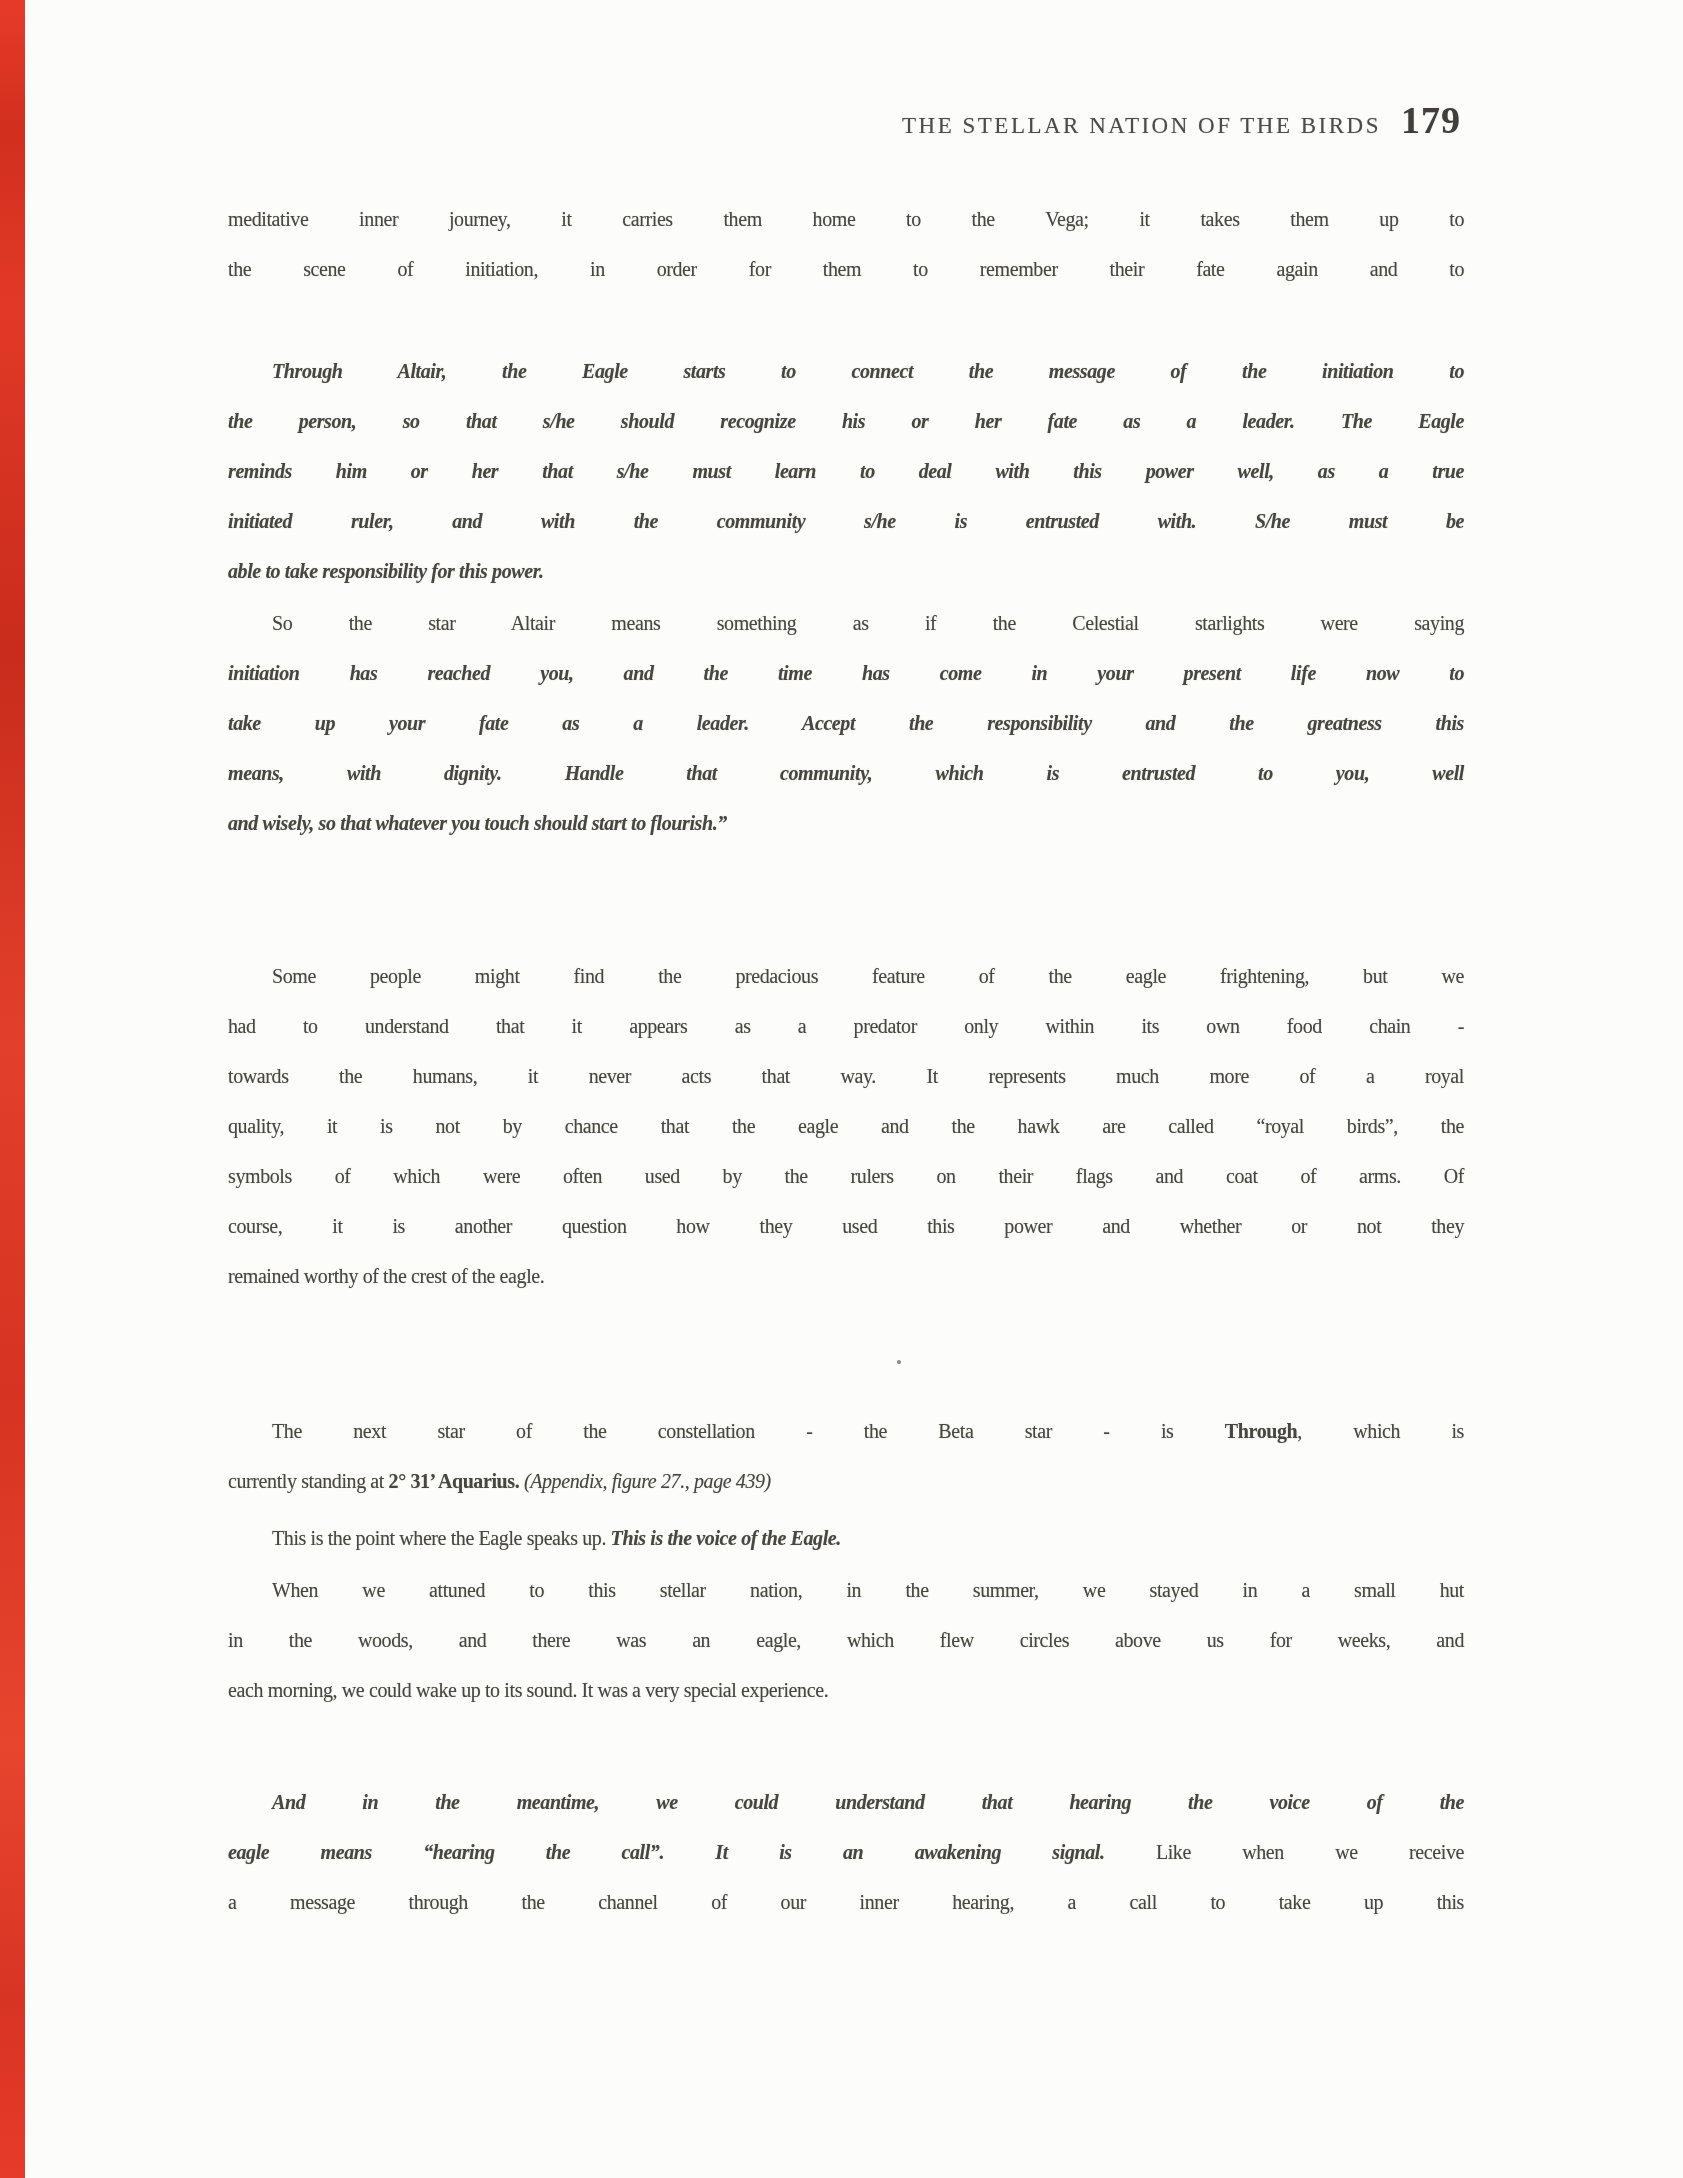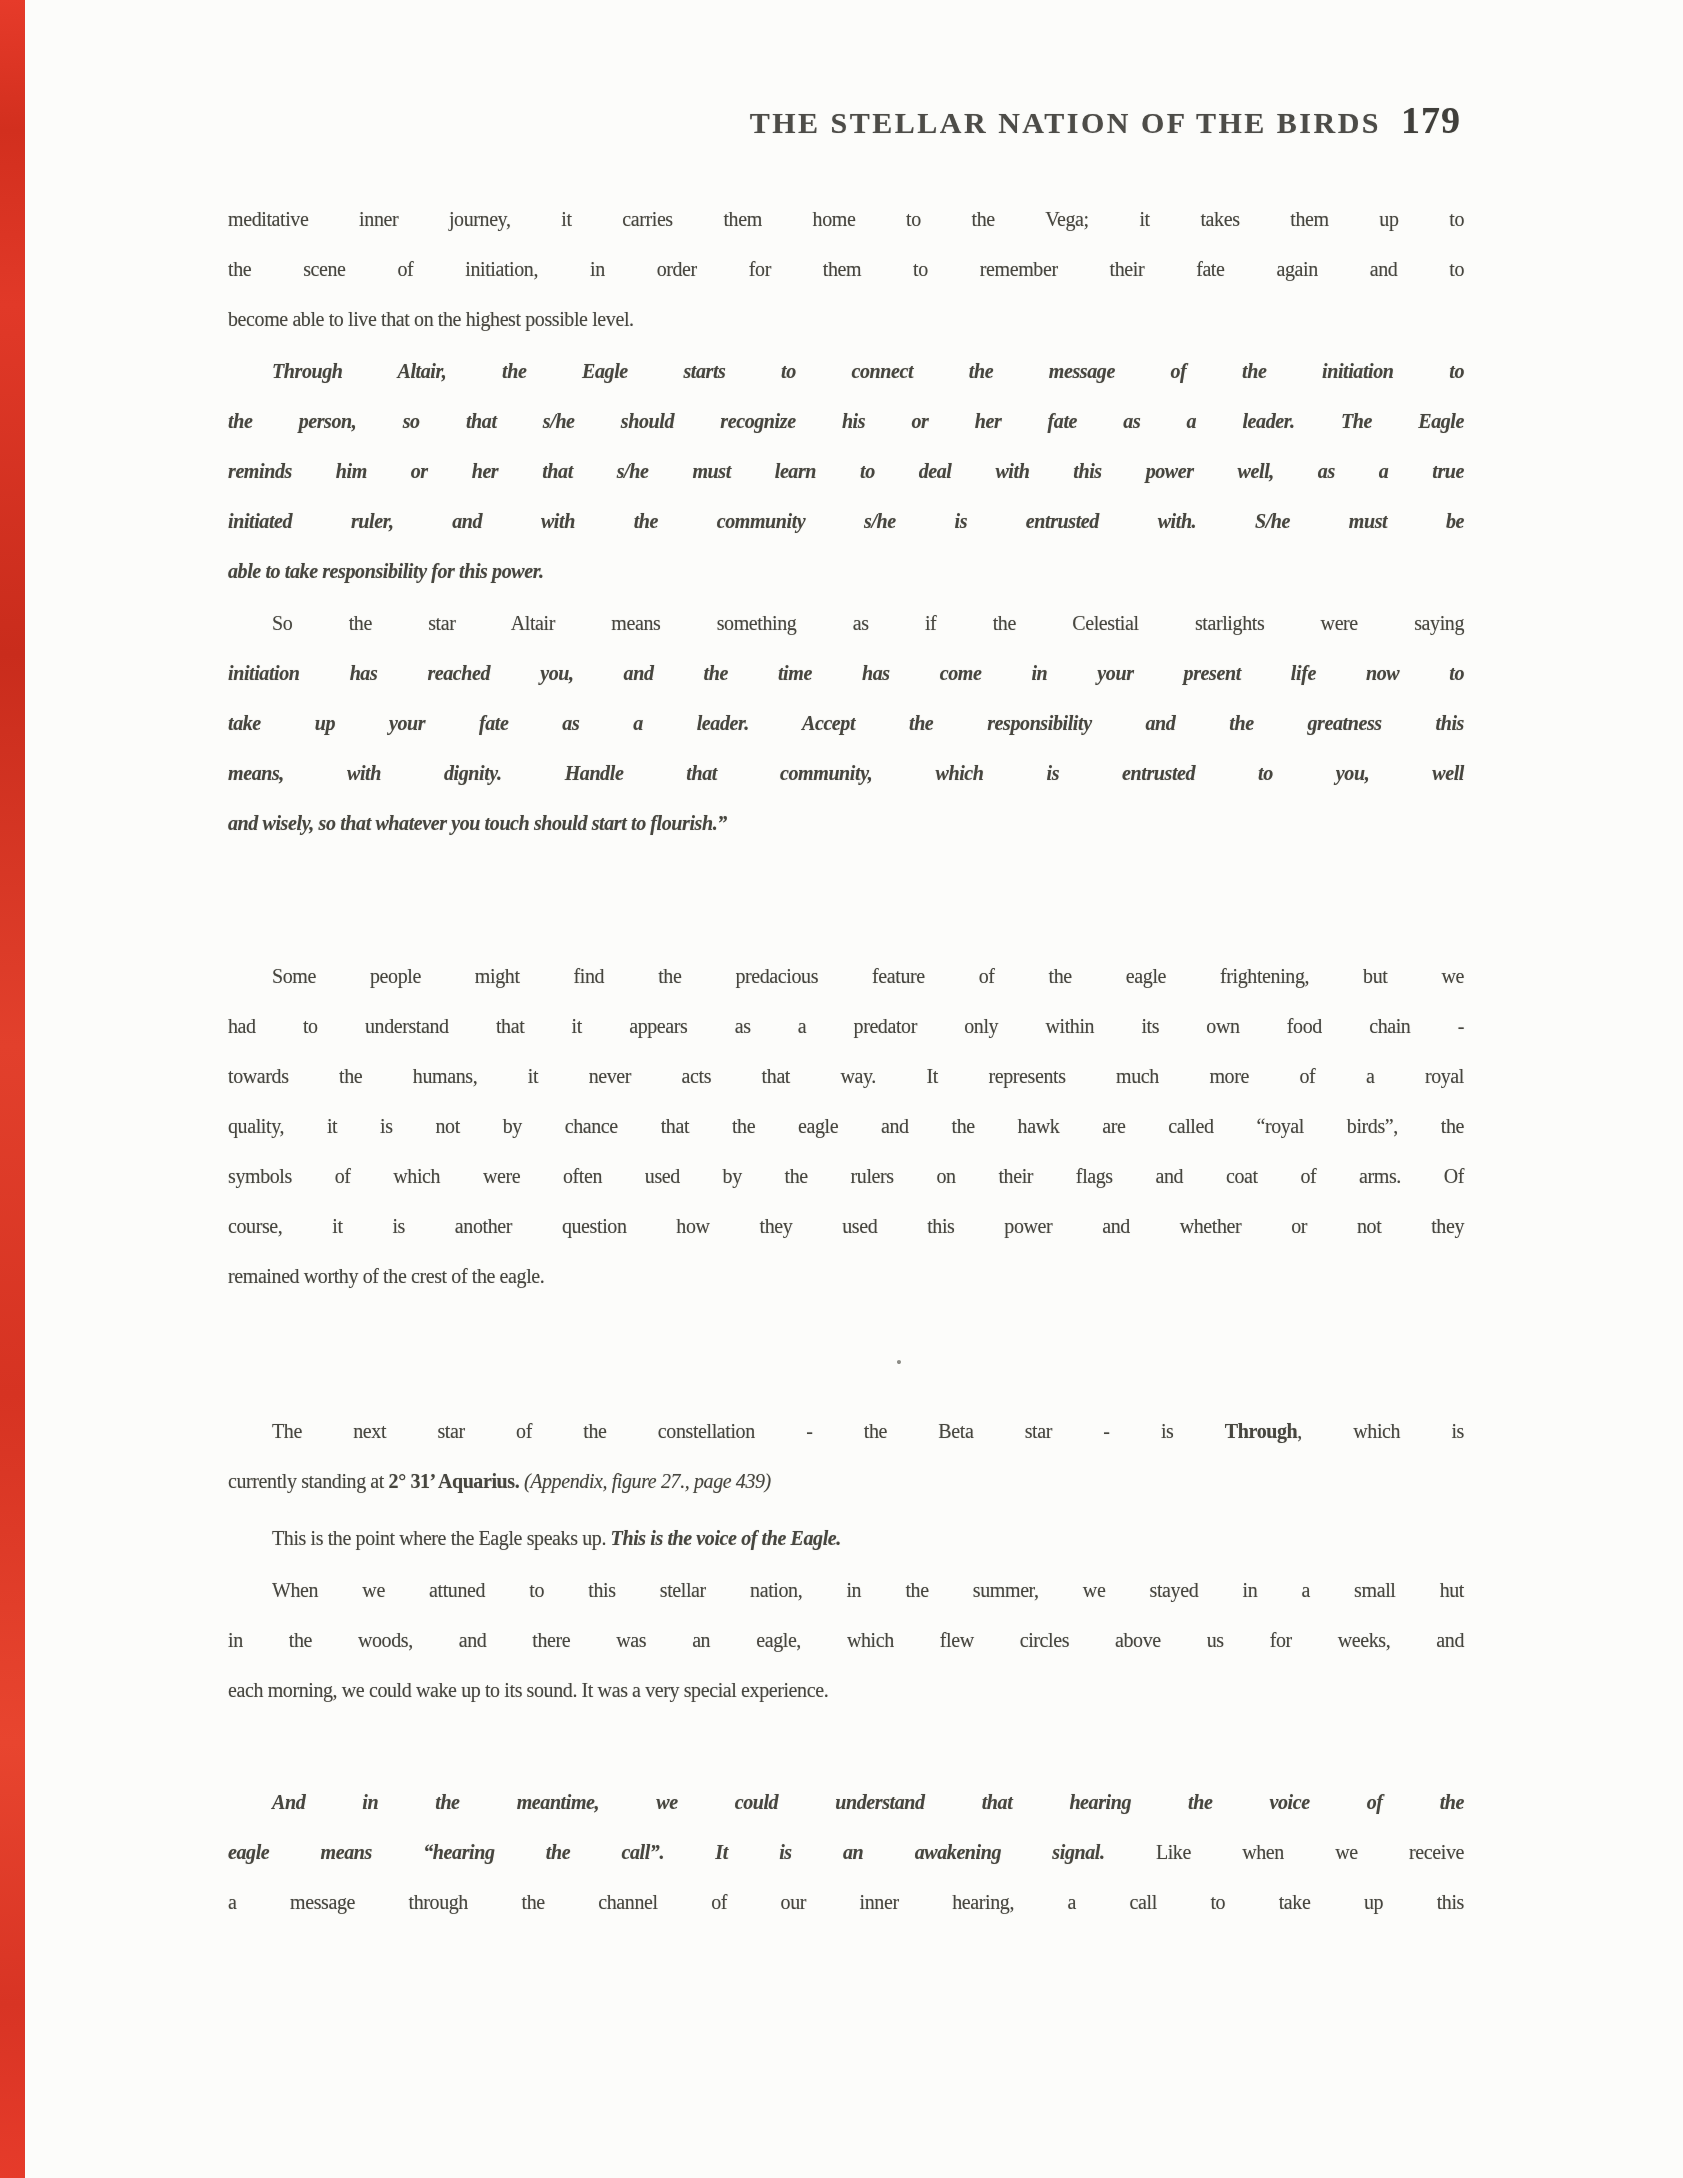--- a/index.html
+++ b/index.html
@@ -21,23 +21,23 @@
   }
   .running-header {
     position: absolute;
     top: 98px; right: 222px;
     display: flex;
     align-items: baseline;
     gap: 20px;
     color: #4d4c48;
   }
   .running-header .title {
-    font-size: 30px;
+    font-size: 23px;
     letter-spacing: 2.5px;
-    font-weight: 700;
+    font-weight: 400;
     color: #4d4c48;
     text-shadow: 0 0 1px rgba(70,70,64,.35);
     text-align: center;
   }
   .running-header .pagenum {
     font-size: 38px;
     font-weight: 600;
     letter-spacing: 1px;
     color: #403f3b;
     text-shadow: 0 0 1px rgba(70,70,64,.35);
@@ -83,21 +83,20 @@
   <div class="running-header">
     <span class="title">THE STELLAR NATION OF THE BIRDS</span>
     <span class="pagenum">179</span>
   </div>
 
   <div class="text-block">
 
     <div class="para" style="top:194px">
       <div class="line jl">meditative inner journey, it carries them home to the Vega; it takes them up to</div>
       <div class="line jl">the scene of initiation, in order for them to remember their fate again and to</div>
-      <div class="line">become able to live that on the highest possible level.</div>
     </div>
 
     <div class="para" style="top:346px">
       <div class="line jl ind bi">Through Altair, the Eagle starts to connect the message of the initiation to</div>
       <div class="line jl bi">the person, so that s/he should recognize his or her fate as a leader. The Eagle</div>
       <div class="line jl bi">reminds him or her that s/he must learn to deal with this power well, as a true</div>
       <div class="line jl bi">initiated ruler, and with the community s/he is entrusted with. S/he must be</div>
       <div class="line bi">able to take responsibility for this power.</div>
     </div>
 

